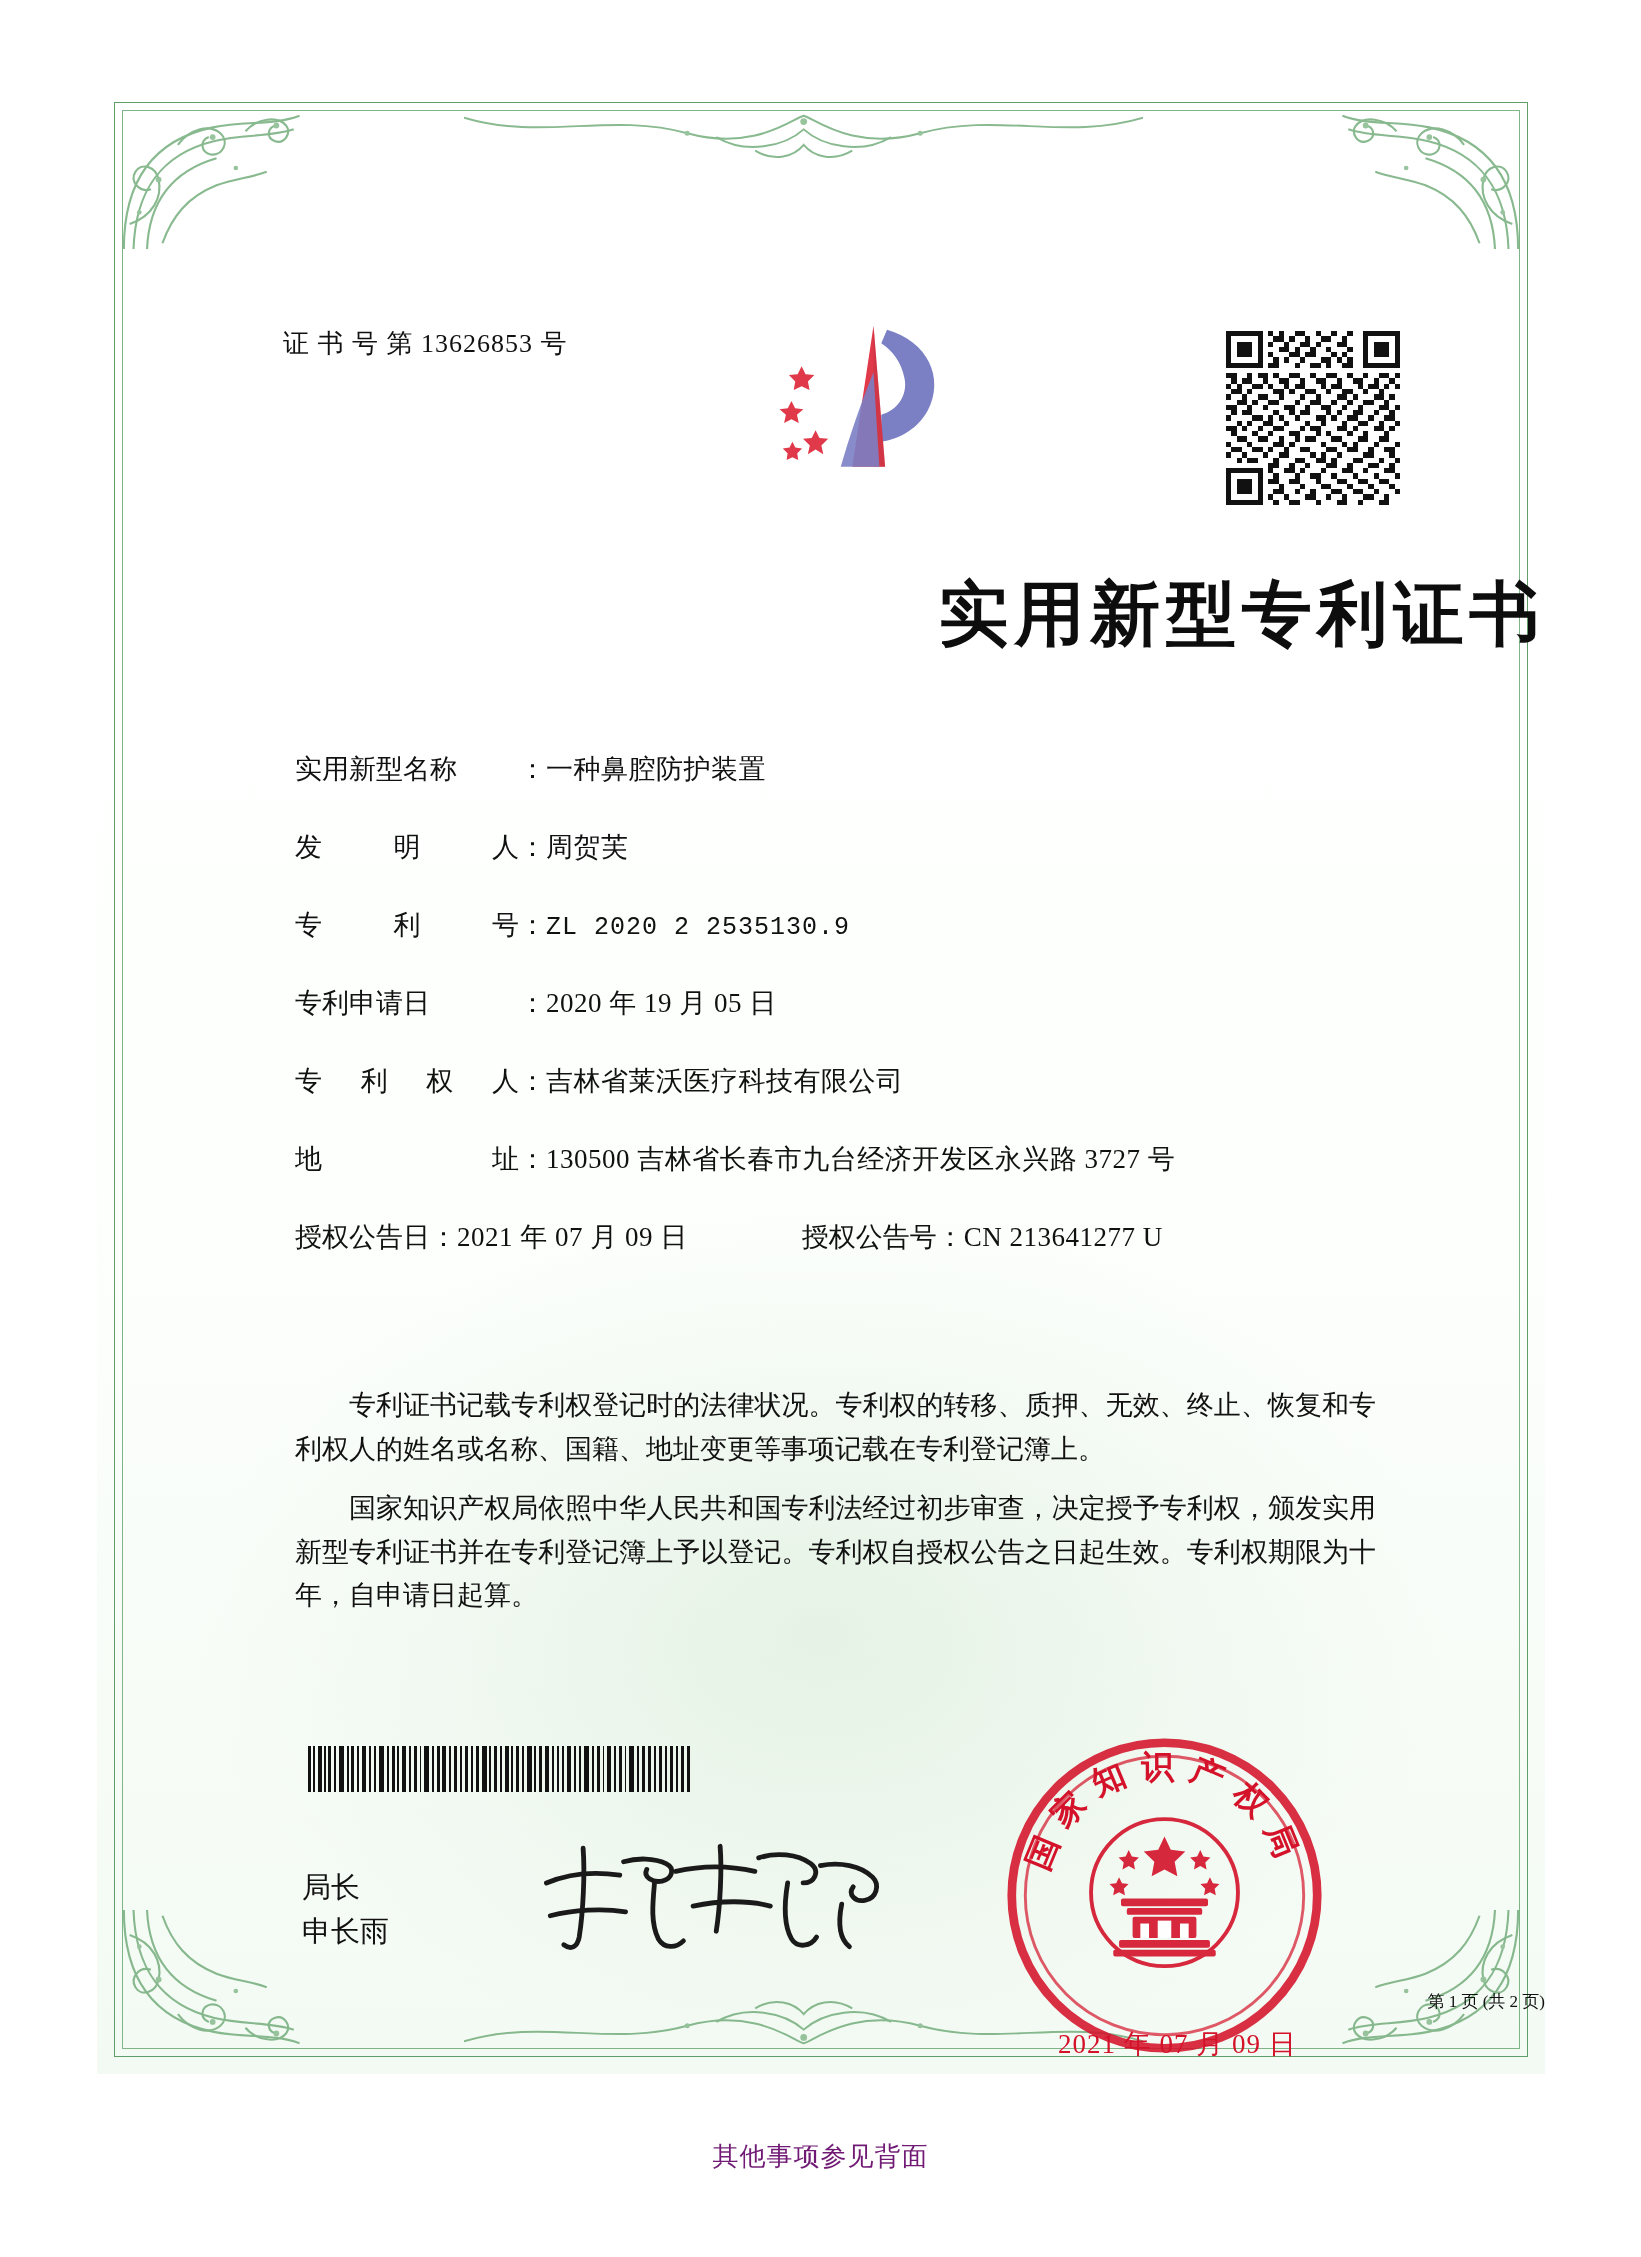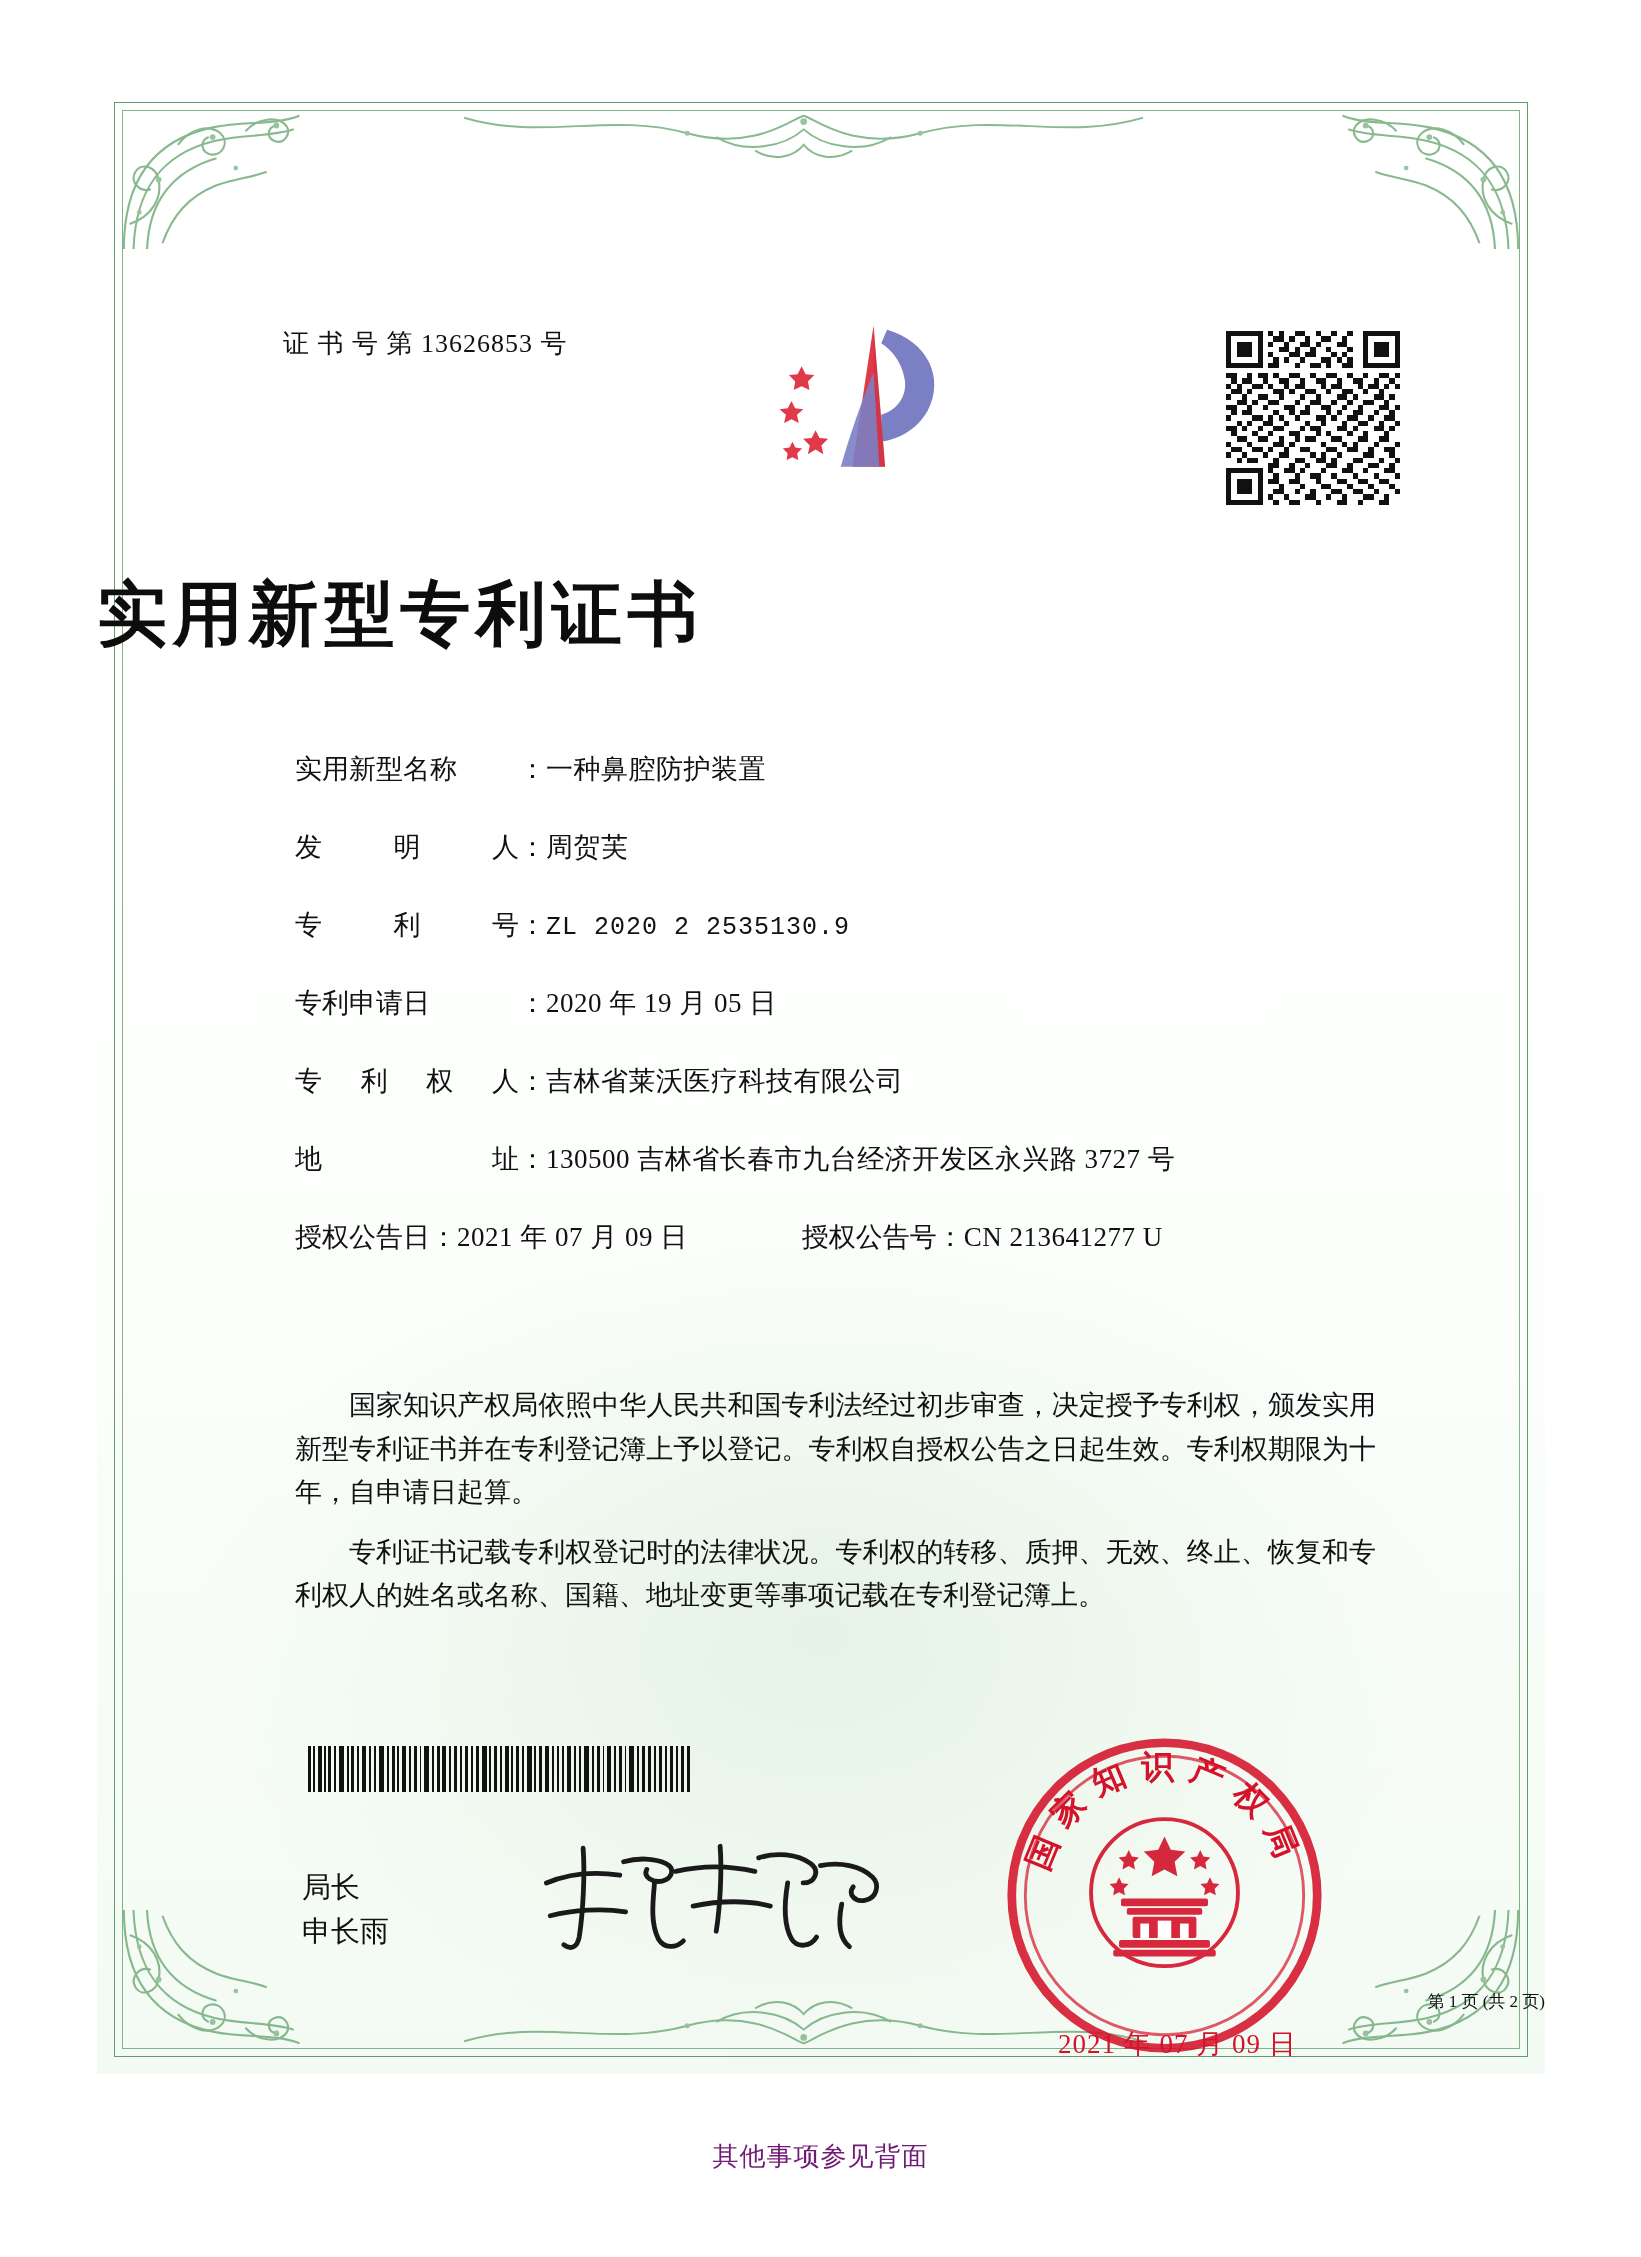--- a/index.html
+++ b/index.html
@@ -94,21 +94,21 @@
     top: 246px;
     width: 174px;
     height: 174px;
   }
 
   
   .title {
     position: absolute;
     left: 0; right: 0;
     top: 483px;
-    text-align: left;
+    text-align: right;
     font-size: 70px;
     font-weight: bold;
     letter-spacing: 5.8px;
     font-family: "DejaVu Serif", "Liberation Serif", serif;
     color: #0d0d0d;
   }
 
   
   .fields {
     position: absolute;
@@ -680,22 +680,22 @@
     <div class="field-row pubrow">
       <span>授权公告日：</span>
       <span class="field-value">2021 年 07 月 09 日</span>
       <span class="pub-gap"></span>
       <span>授权公告号：</span>
       <span class="field-value">CN 213641277 U</span>
     </div>
   </div>
 
   <div class="paras">
+    <p>专利证书记载专利权登记时的法律状况。专利权的转移、质押、无效、终止、恢复和专利权人的姓名或名称、国籍、地址变更等事项记载在专利登记簿上。</p>
     <p>国家知识产权局依照中华人民共和国专利法经过初步审查，决定授予专利权，颁发实用新型专利证书并在专利登记簿上予以登记。专利权自授权公告之日起生效。专利权期限为十年，自申请日起算。</p>
-    <p>专利证书记载专利权登记时的法律状况。专利权的转移、质押、无效、终止、恢复和专利权人的姓名或名称、国籍、地址变更等事项记载在专利登记簿上。</p>
   </div>
 
   <svg class="barcode" viewBox="0 0 400 48" shape-rendering="crispEdges">
     <rect width="400" height="48" fill="#ffffff" opacity="0"></rect>
     <g fill="#111111">
       <rect x="0" y="0" width="3" height="48"></rect>
         <rect x="5" y="0" width="2" height="48"></rect>
         <rect x="10" y="0" width="4" height="48"></rect>
       <rect x="16" y="0" width="2" height="48"></rect>
         <rect x="21" y="0" width="3" height="48"></rect>

